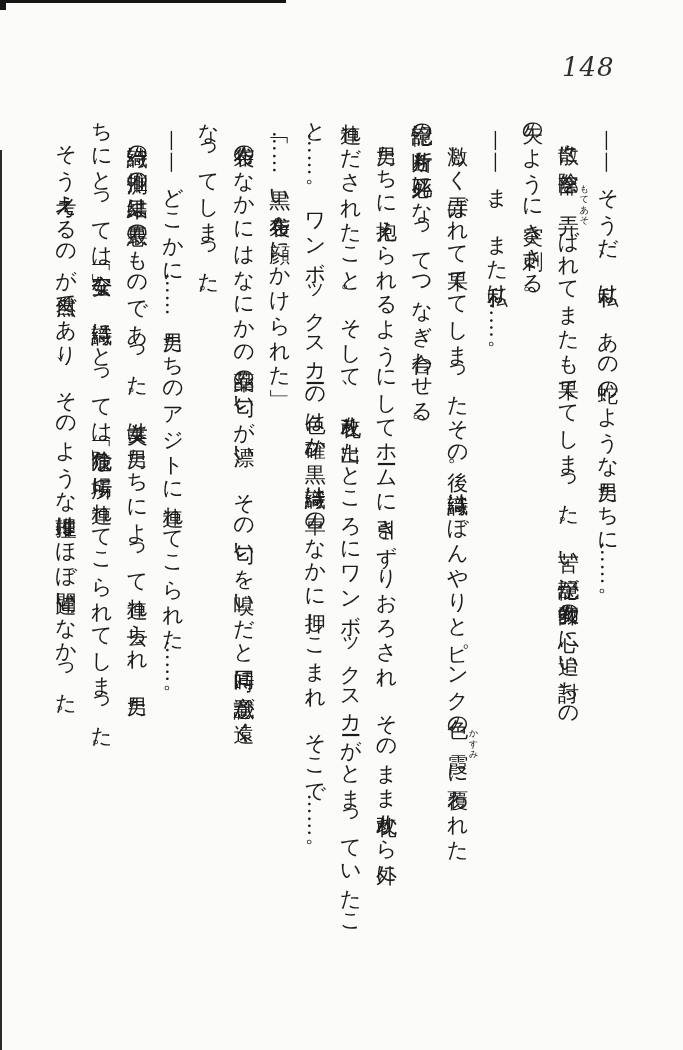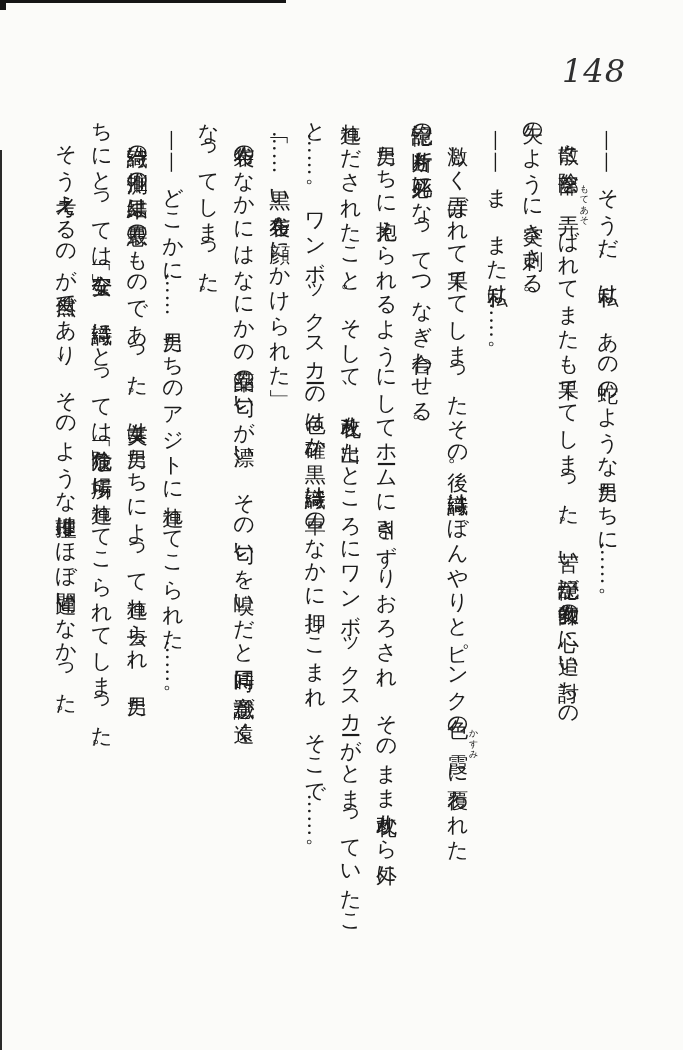--- a/index.html
+++ b/index.html
@@ -35,21 +35,21 @@
   .edge-corner {
     position: absolute;
     left: 0; top: 0;
     width: 6px; height: 10px;
     background: #161616;
   }
   .page-number {
     position: absolute;
     left: 562px;
     top: 52px;
-    font-size: 32px;
+    font-size: 26px;
     font-style: italic;
     color: #2f2f2f;
     letter-spacing: 1px;
   }
   .text-block {
     position: absolute;
     top: 108px;
     right: 58px;
     height: 880px;
     writing-mode: vertical-rl;

